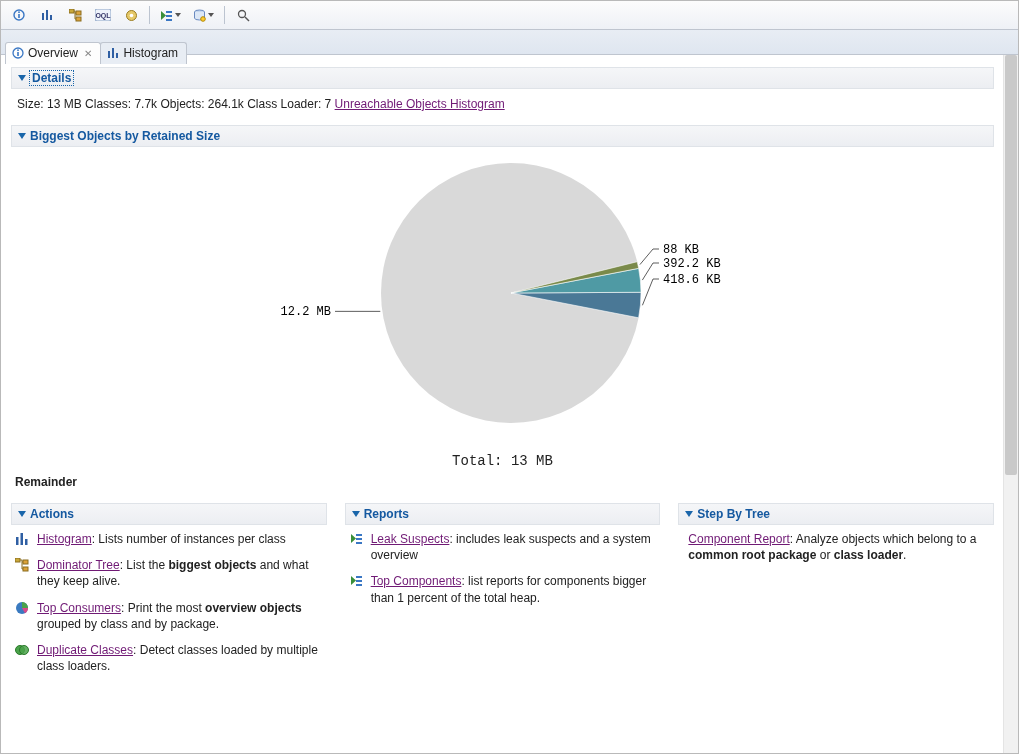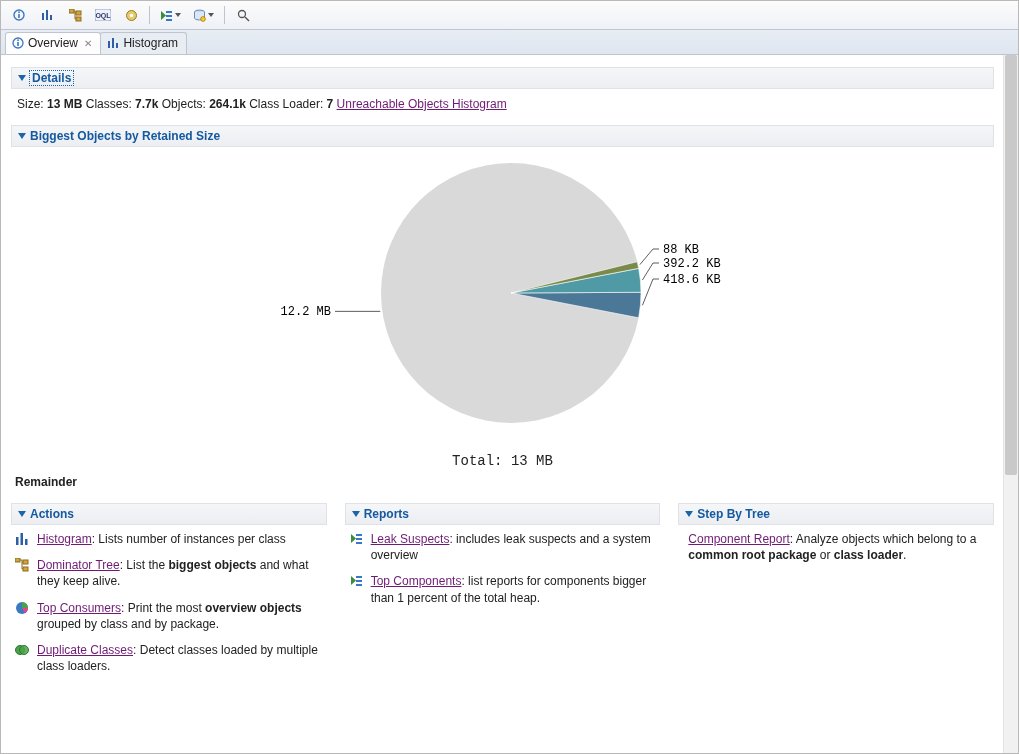--- a/index.html
+++ b/index.html
@@ -7,38 +7,38 @@
 
   
   .toolbar{height:28px;background:linear-gradient(#fcfcfc,#eef1f6);border-bottom:1px solid #bfc5cf;display:flex;align-items:center;padding:0 4px;}
   .tb-btn{width:22px;height:22px;margin:0 2px;display:flex;align-items:center;justify-content:center;border:1px solid transparent;border-radius:2px;}
   .tb-sep{width:0;height:18px;border-left:1px solid #bcc4d0;margin:0 4px;}
   .dropdown-caret{width:0;height:0;border-left:3px solid transparent;border-right:3px solid transparent;border-top:4px solid #555;margin-left:2px;}
   svg{display:block;}
 
   
   .tabstrip{height:24px;background:linear-gradient(#e8edf4,#dfe6f0);border-bottom:1px solid #bfc5cf;display:flex;align-items:flex-end;padding-left:4px;}
-  .tab{display:flex;align-items:center;gap:4px;padding:3px 8px 4px 6px;border:1px solid #bfc5cf;border-bottom:none;background:#fdfdfd;margin-right:-1px;position:relative;top:0;border-radius:3px 3px 0 0;}
+  .tab{display:flex;align-items:center;gap:4px;padding:3px 8px 4px 6px;border:1px solid #bfc5cf;border-bottom:none;background:#fdfdfd;margin-right:-1px;position:relative;top:10px;border-radius:3px 3px 0 0;}
   .tab.inactive{background:#e8edf4;}
   .tab .close-x{font-family:Arial;color:#888;font-size:10px;margin-left:2px;}
 
   
   .body{position:absolute;top:54px;bottom:0;left:0;right:14px;overflow:auto;padding:6px 10px 10px 10px;box-sizing:border-box;}
   .vscroll{position:absolute;right:0;top:54px;bottom:0;width:14px;background:#f1f1f1;border-left:1px solid #e4e4e4;}
   .vscroll .track{position:absolute;left:0;right:0;top:0;bottom:0;}
   .vscroll .thumb{position:absolute;left:1px;right:1px;top:0;height:420px;background:#c9c9c9;border-radius:2px;}
 
   
   .section-bar{background:linear-gradient(#f5f6f8,#eceef2);border:1px solid #dfe3e8;padding:3px 6px;margin:6px 0 6px 0;display:flex;align-items:center;gap:4px;}
   .section-bar .twisty{width:0;height:0;border-left:4px solid transparent;border-right:4px solid transparent;border-top:6px solid #1a66aa;}
   .section-bar .title{color:#1559a0;font-weight:bold;text-align:right;}
   .section-bar .title.boxed{outline:1px dotted #1a66aa;padding:0 2px;}
 
   .details-line{padding:2px 6px 8px 6px;}
-  .details-line b{font-weight:bold;}
+  .details-line b{font-weight:normal;}
   a.link{color:#701a75;text-decoration:underline;cursor:pointer;}
 
   
   .pie-wrap{position:relative;width:960px;height:300px;}
   .pie-total{font-family:"Courier New",monospace;font-size:14px;text-align:center;width:100%;}
   .remainder{font-weight:bold;margin:6px 0 14px 4px;}
 
   
   .cols{display:flex;gap:18px;margin-top:10px;}
   .col{flex:1;}

